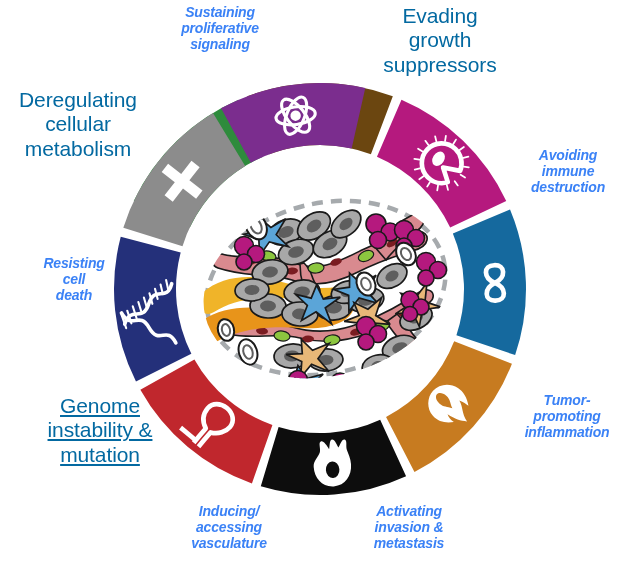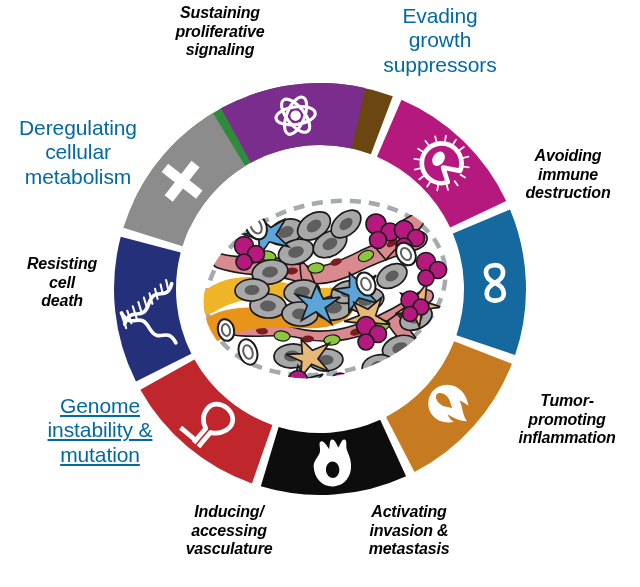--- a/index.html
+++ b/index.html
@@ -12,24 +12,24 @@
   #stage{position:absolute;left:0;top:0;width:640px;height:587px;}
   svg#wheel{position:absolute;left:0;top:0;width:640px;height:587px;}
 
   .lbl{
     position:absolute;
     text-align:center;
     line-height:1.16;
     white-space:pre-line;
   }
   .lbl-red{
-    color:#000000;
+    color:#3b82f6;
     font-weight:bold;
     font-style:italic;
-    font-size:16px;
+    font-size:14px;
     letter-spacing:-0.2px;
   }
   .lbl-blue{
     color:#0369a1;
     font-weight:normal;
     font-style:normal;
     font-size:21px;
     letter-spacing:-0.1px;
   }
 </style>
@@ -351,21 +351,21 @@
 metastasis</div>
 
   <div class="lbl lbl-red" style="left:152px;top:503px;width:154px;">Inducing/
 accessing
 vasculature</div>
 
   <div class="lbl lbl-blue" style="left:30px;top:394px;width:140px;text-decoration:underline;">Genome
 instability &amp;
 mutation</div>
 
-  <div class="lbl lbl-red" style="left:0px;top:255px;width:124px;font-style:italic;">Resisting
+  <div class="lbl lbl-red" style="left:12px;top:255px;width:124px;font-style:italic;">Resisting
 cell
 death</div>
 
-  <div class="lbl lbl-blue" style="left:6px;top:116px;width:144px;">Deregulating
+  <div class="lbl lbl-blue" style="left:6px;top:88px;width:144px;">Deregulating
 cellular
 metabolism</div>
 
 </div>
 
 </body></html>

